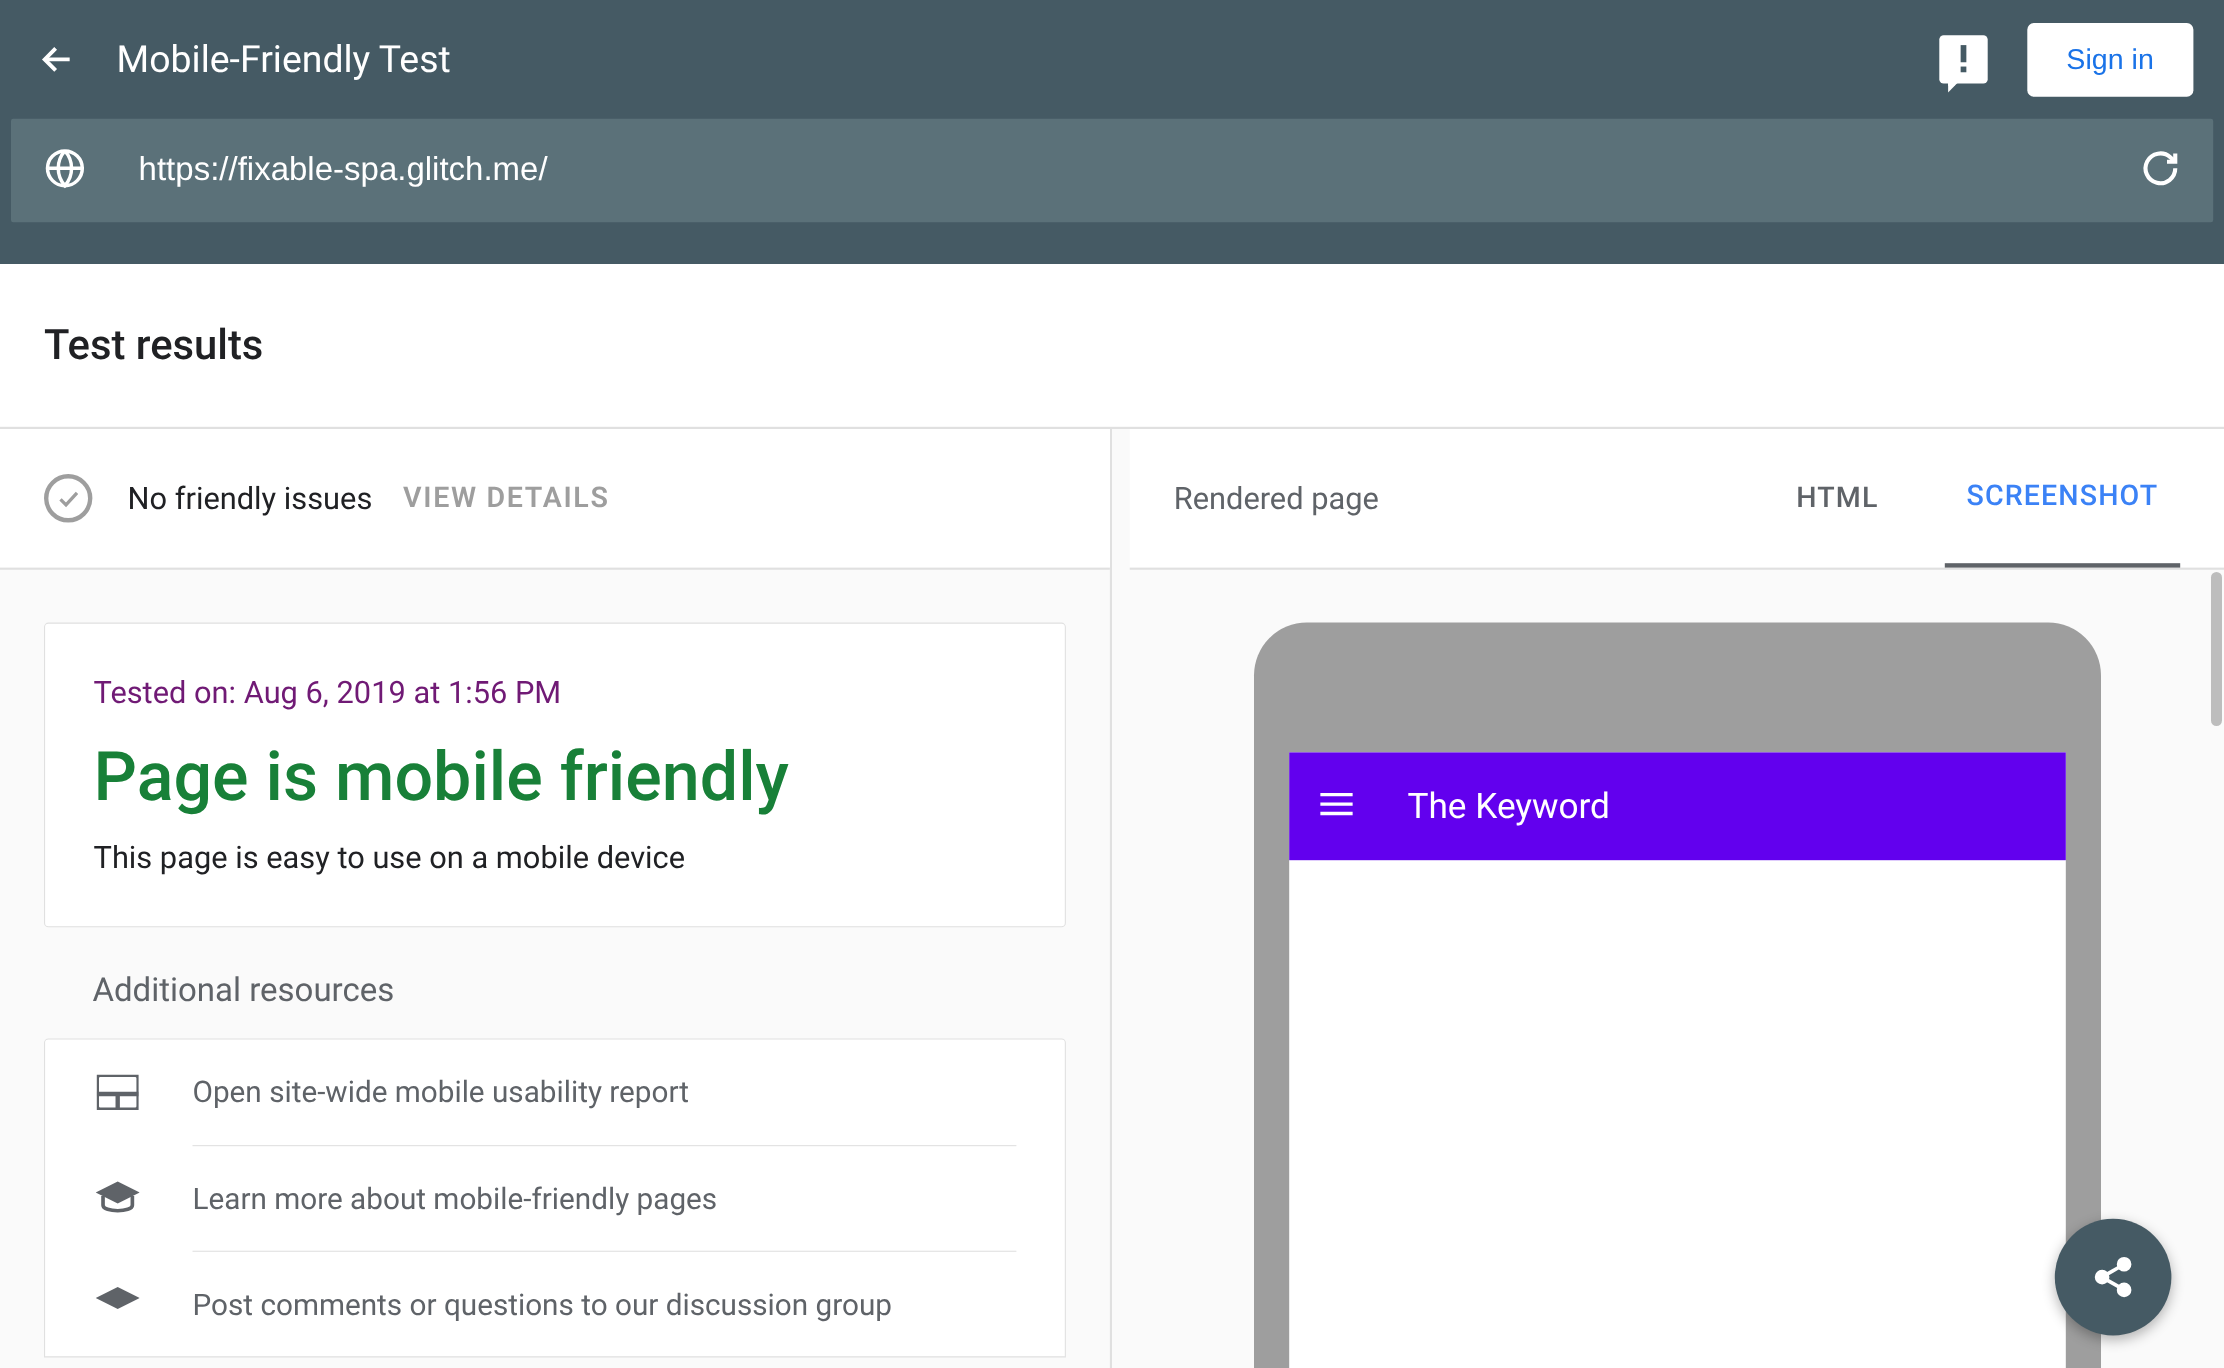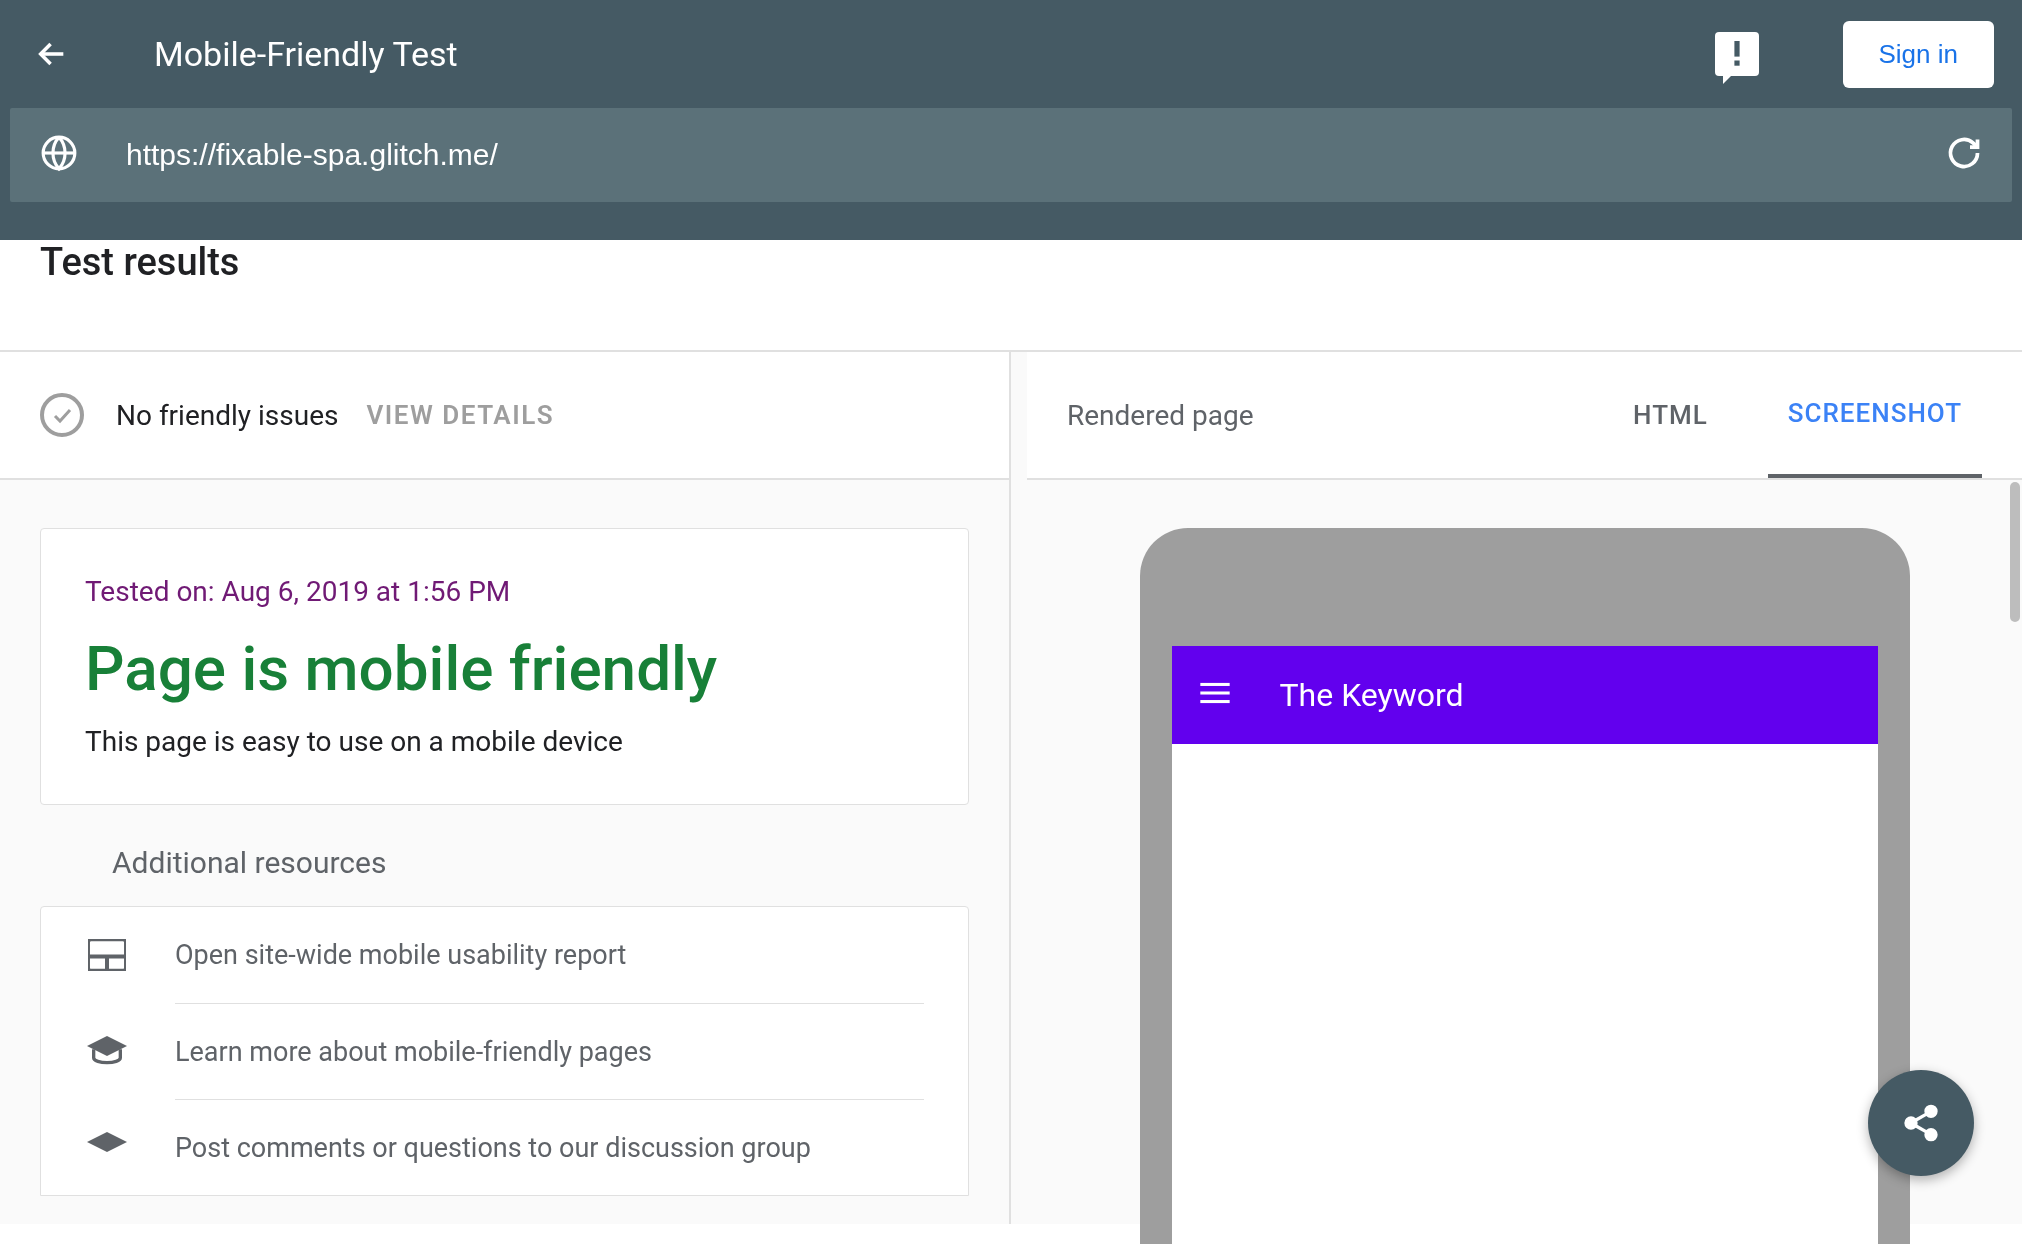--- a/index.html
+++ b/index.html
@@ -14,21 +14,20 @@
     background: #455a64;
     height: 240px;
     display: flex;
     flex-direction: column;
   }
   .topbar {
     display: flex;
     align-items: center;
     height: 108px;
     padding: 0 28px;
-    gap: 48px;
   }
   .back-btn {
     width: 48px; height: 48px;
     display:flex; align-items:center; justify-content:center;
     cursor:pointer;
     color:#fff;
   }
   .app-title {
     color: #fff;
     font-size: 34px;
@@ -78,24 +77,24 @@
     flex:1;
     background:transparent;
     border:none;
     color:#fff;
     font-size:30px;
     outline:none;
   }
   .refresh-icon { color:#fff; cursor:pointer; }
 
   .section-title-bar {
-    height: 112px;
+    height: 150px;
     border-bottom: 2px solid #e0e0e0;
     display:flex;
-    align-items:flex-start;
+    align-items:center;
     padding: 0 40px;
   }
   .section-title {
     font-size: 38px;
     font-weight:500;
     color:#202124;
   }
 
   .content {
     display:flex;
@@ -159,21 +158,21 @@
     background:#fff;
     border:1px solid #e0e0e0;
     border-radius:4px;
     padding: 46px 44px;
   }
   .tested-on { color:#701a75; font-size:28px; margin-bottom:24px; }
   .verdict { color:#188038; font-size:62px; font-weight:500; margin-bottom:20px; }
   .verdict-sub { color:#202124; font-size:28px; }
 
   .resources-heading {
-    margin: 36px 44px 26px 112px;
+    margin: 36px 44px 26px 84px;
     color:#5f6368;
     font-size:30px;
   }
   .resources-card {
     margin: 0 40px;
     background:#fff;
     border:1px solid #e0e0e0;
     border-top-left-radius:4px;
     border-top-right-radius:4px;
   }

